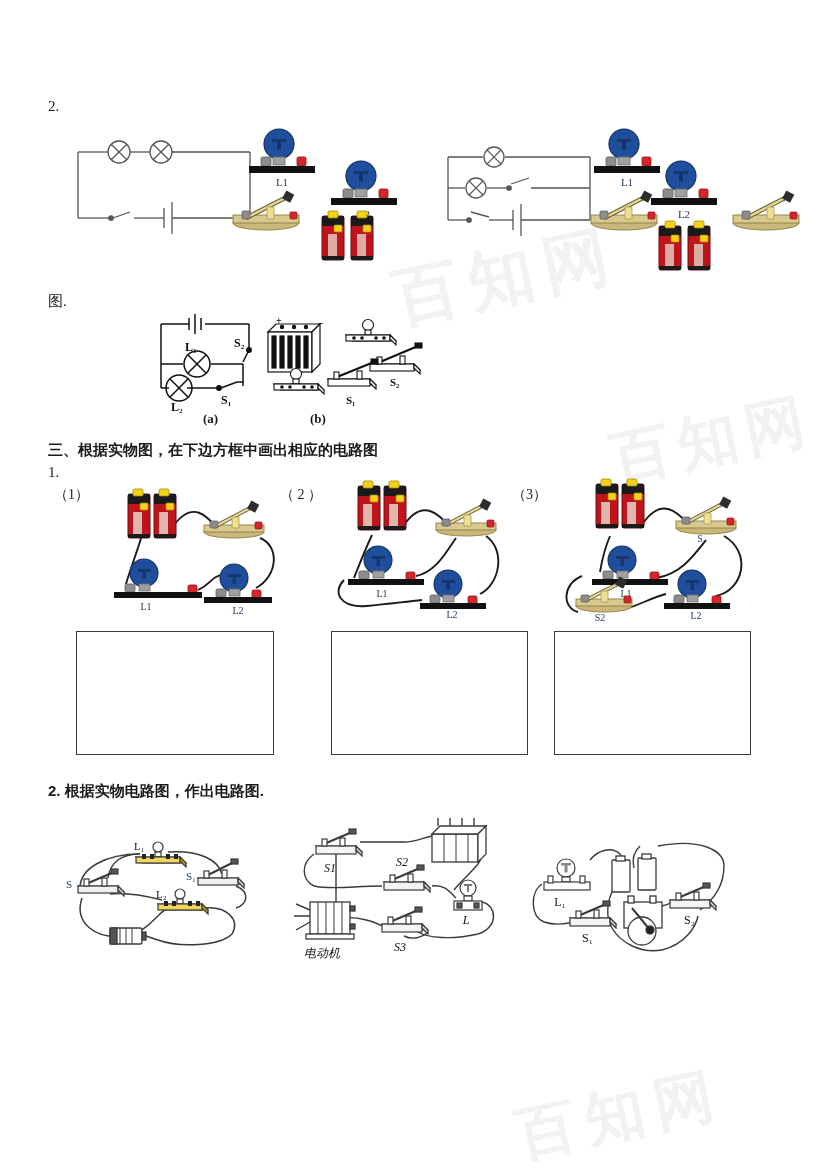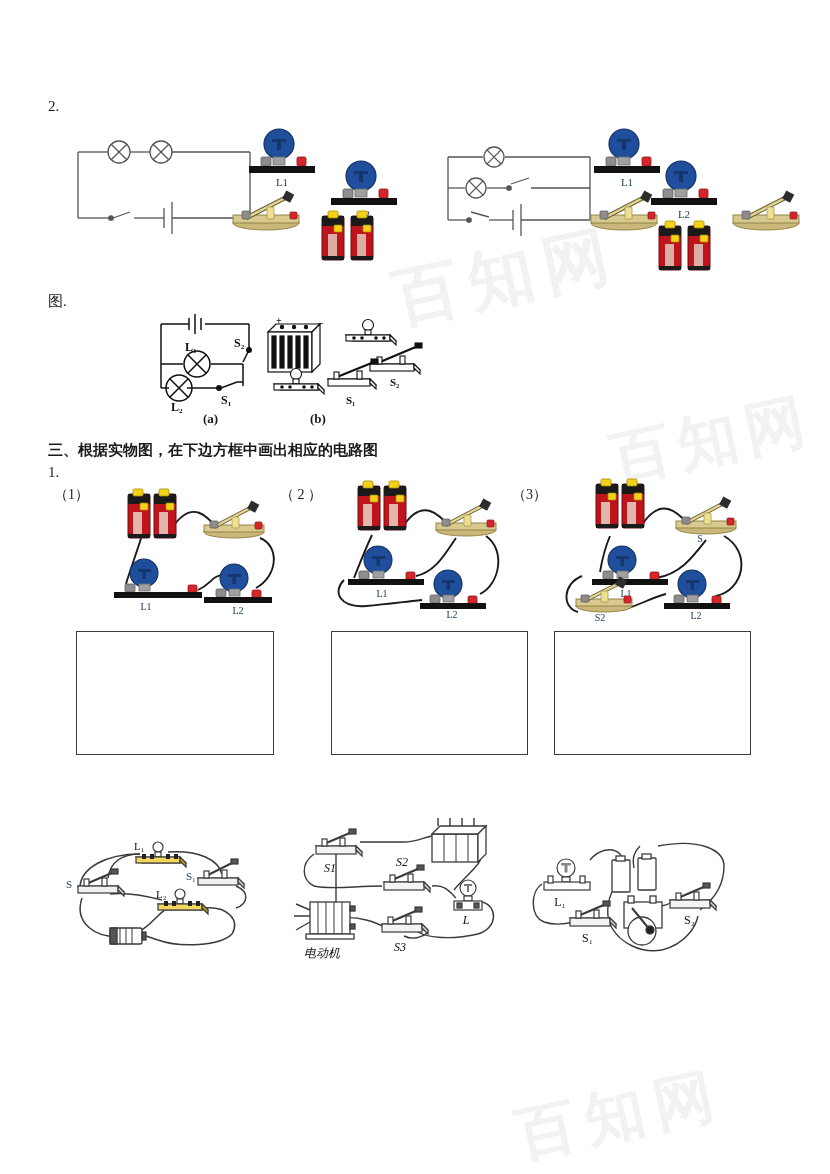--- a/index.html
+++ b/index.html
@@ -536,20 +536,21 @@
         <rect x="108" y="123" width="66" height="6" fill="#111"></rect>
         <text class="lbl" x="140" y="139" font-size="10" text-anchor="middle">L2</text>
       </g>
     </svg>
   </div>
 
   <div class="ansbox" style="left:76px;top:631px;width:196px;height:122px;"></div>
   <div class="ansbox" style="left:331px;top:631px;width:195px;height:122px;"></div>
   <div class="ansbox" style="left:554px;top:631px;width:195px;height:122px;"></div>
 
+  <div class="txt hdr" style="left:48px;top:782px;">2. 根据实物电路图，作出电路图.</div>
 
   <div class="svgwrap" style="left:50px;top:830px;">
     <svg width="230" height="125" viewBox="0 0 230 125">
       <g stroke="#3a3a3a" stroke-width="1.5" fill="none">
         <path d="M30 58 C30 38, 56 24, 90 24"></path>
         <path d="M90 24 C72 24, 60 32, 58 48"></path>
         <path d="M118 22 C150 20, 168 30, 172 44"></path>
         <path d="M32 68 C24 92, 44 110, 76 106"></path>
         <path d="M76 106 C100 102, 108 80, 124 74"></path>
         <path d="M154 78 C178 76, 190 90, 182 104"></path>

